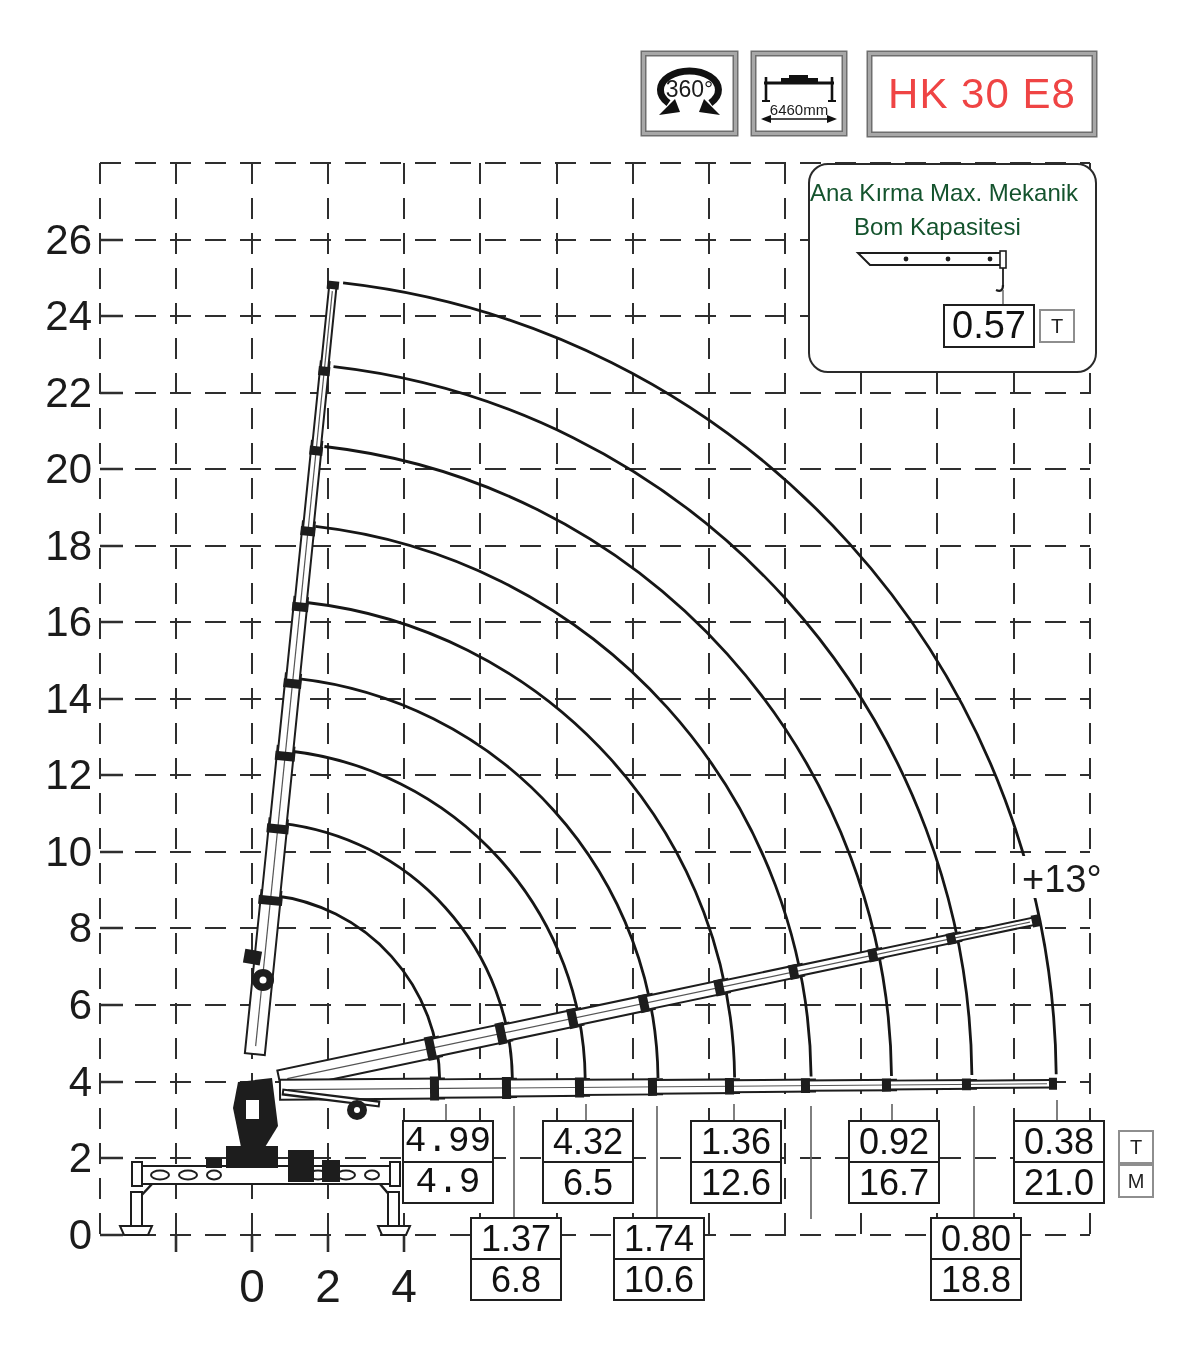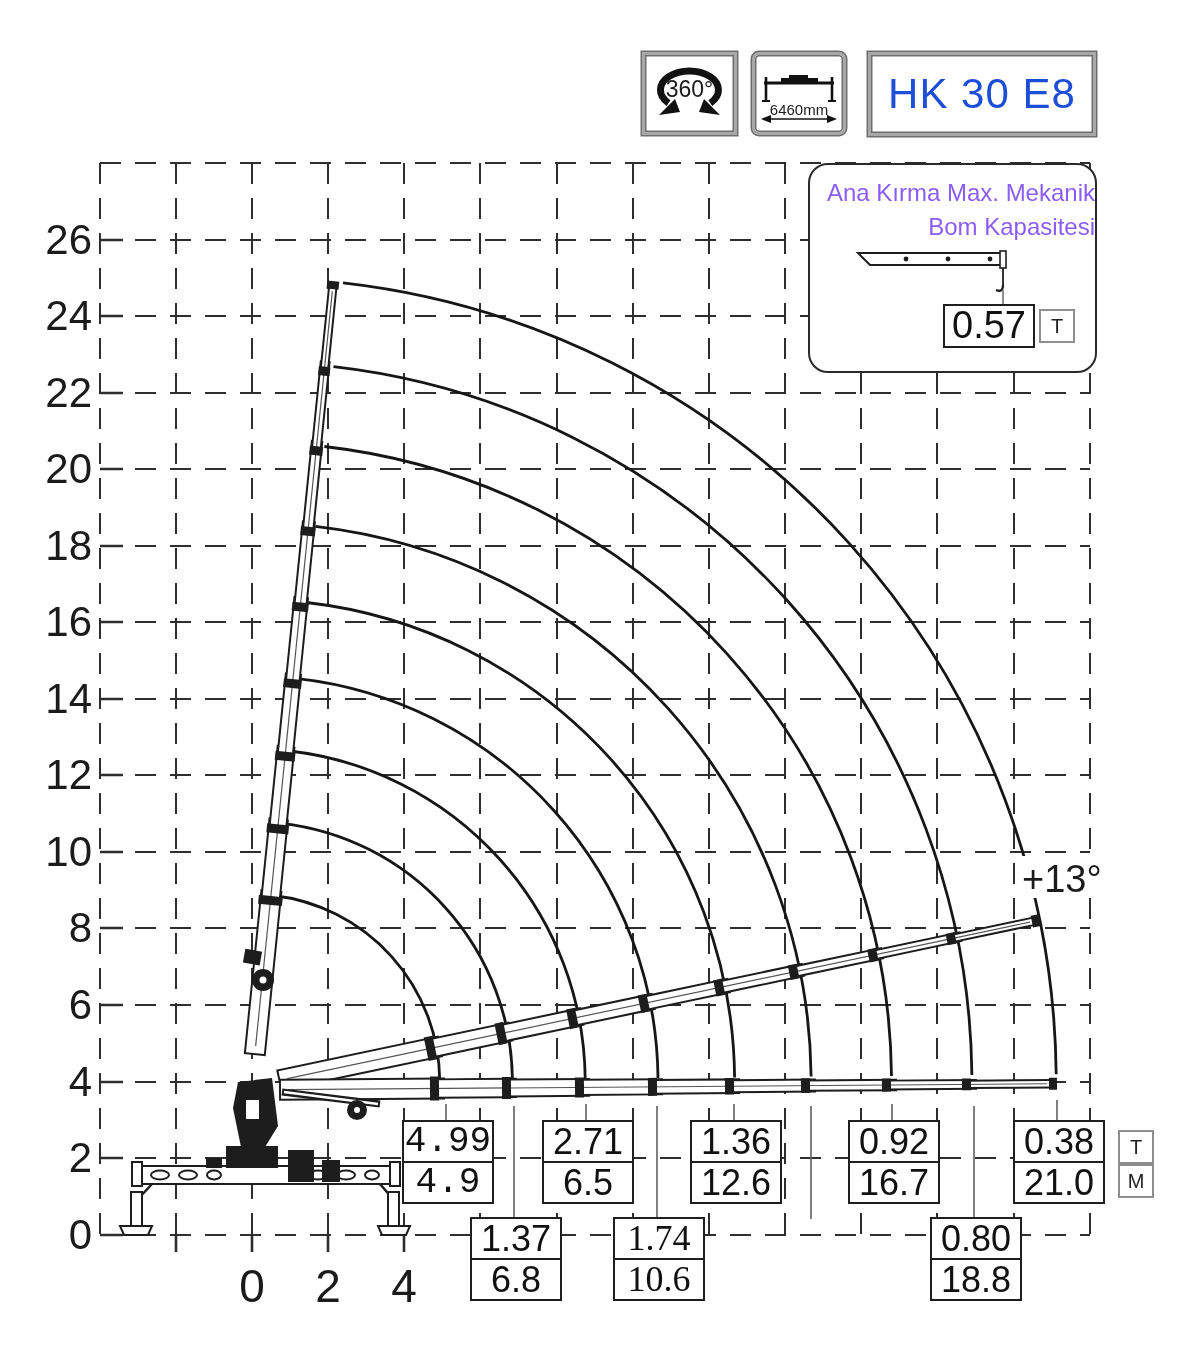--- a/index.html
+++ b/index.html
@@ -10,24 +10,24 @@
   .collar{fill:#1d1d1d;}
   .grid{stroke:#2e2e2e;stroke-width:2;stroke-dasharray:21 14;fill:none;}
   .tick{stroke:#2e2e2e;stroke-width:2.6;fill:none;}
   .arc{stroke:#161616;stroke-width:2.8;fill:none;}
   .leader{stroke:#6a6a6a;stroke-width:1.7;fill:none;}
   .dark{fill:#1d1d1d;stroke:none;}
   .outl{fill:#fff;stroke:#1d1d1d;stroke-width:2;}
   .badge{position:absolute;background:#fff;border:3px solid #a8a8a8;
          box-shadow:0 0 0 1.5px #6e6e6e, inset 0 0 0 1.5px #6e6e6e;}
   .badge-inner{position:absolute;inset:0;display:flex;align-items:center;justify-content:center;}
-  .model-text{font-size:42px;letter-spacing:1px;color:#1d4ed8;}
+  .model-text{font-size:42px;letter-spacing:1px;color:#ef4444;}
   .callout{position:absolute;left:808px;top:163px;width:289px;height:210px;background:#fff;
            border:2.4px solid #2a2a2a;border-radius:20px;box-sizing:border-box;}
-  .callout-title{position:absolute;left:0;right:0;text-align:right;font-size:24px;color:#8b5cf6;}
+  .callout-title{position:absolute;left:0;right:0;text-align:left;font-size:24px;color:#14532d;}
   .vbox{position:absolute;width:88px;background:#fff;border:2.5px solid #1f1f1f;}
   .vcell{height:39px;line-height:39px;text-align:center;font-size:36px;color:#111;}
   .vdiv{border-top:2.5px solid #1f1f1f;}
   .ubox{position:absolute;width:32px;height:30px;background:#fff;border:2px solid #8e8e8e;
         text-align:center;font-size:20px;line-height:30px;color:#222;}
   .valbox057{position:absolute;left:133px;top:139px;width:92px;height:44px;background:#fff;
         border:2.5px solid #1f1f1f;box-sizing:border-box;text-align:center;font-size:38px;line-height:39px;color:#111;}
 </style>
 </head>
 <body>
@@ -155,21 +155,21 @@
 
 <div class="badge" style="left:642px;top:52px;width:89px;height:77px;">
   <svg class="badge-inner" viewBox="0 0 89 71">
     <path d="M23.5,48.1 A29,19 0 1 1 65.4,48.1" fill="none" stroke="#111" stroke-width="7"></path>
     <polygon points="14,60 30,44 35,57" fill="#111"></polygon>
     <polygon points="75,60 59,44 54,57" fill="#111"></polygon>
     <text x="44.5" y="42" font-size="23" text-anchor="middle">360°</text>
   </svg>
 </div>
 
-<div class="badge" style="left:752px;top:52px;width:88px;height:77px;border-radius:7px;">
+<div class="badge" style="left:752px;top:52px;width:88px;height:77px;">
   <svg class="badge-inner" viewBox="0 0 88 71">
     <line x1="9" y1="28" x2="79" y2="28" stroke="#111" stroke-width="3"></line>
     <rect x="34" y="20" width="19" height="9" fill="#111"></rect>
     <rect x="26" y="23" width="8" height="6" fill="#111"></rect>
     <rect x="53" y="23" width="10" height="6" fill="#111"></rect>
     <line x1="11" y1="22" x2="11" y2="46" stroke="#111" stroke-width="2.6"></line>
     <line x1="77" y1="22" x2="77" y2="46" stroke="#111" stroke-width="2.6"></line>
     <line x1="7" y1="46" x2="15" y2="46" stroke="#111" stroke-width="2"></line>
     <line x1="73" y1="46" x2="81" y2="46" stroke="#111" stroke-width="2"></line>
     <text x="44" y="60" font-size="15" text-anchor="middle">6460mm</text>
@@ -198,41 +198,41 @@
   </svg>
   <div class="valbox057">0.57</div>
   <div class="ubox" style="left:229px;top:144px;">T</div>
 </div>
 
 <div class="vbox" style="left:402px;top:1120px;font-family:Liberation Mono, monospace;">
   <div class="vcell">4.99</div>
   <div class="vcell vdiv">4.9</div>
 </div>
 <div class="vbox" style="left:542px;top:1120px;">
-  <div class="vcell">2.71</div>
+  <div class="vcell">4.32</div>
   <div class="vcell vdiv">6.5</div>
 </div>
 <div class="vbox" style="left:690px;top:1120px;">
   <div class="vcell">1.36</div>
   <div class="vcell vdiv">12.6</div>
 </div>
 <div class="vbox" style="left:848px;top:1120px;">
   <div class="vcell">0.92</div>
   <div class="vcell vdiv">16.7</div>
 </div>
 <div class="vbox" style="left:1013px;top:1120px;">
   <div class="vcell">0.38</div>
   <div class="vcell vdiv">21.0</div>
 </div>
 
 <div class="vbox" style="left:470px;top:1217px;">
   <div class="vcell">1.37</div>
   <div class="vcell vdiv">6.8</div>
 </div>
-<div class="vbox" style="left:613px;top:1217px;font-family:Liberation Serif, serif;">
+<div class="vbox" style="left:613px;top:1217px;">
   <div class="vcell">1.74</div>
   <div class="vcell vdiv">10.6</div>
 </div>
 <div class="vbox" style="left:930px;top:1217px;">
   <div class="vcell">0.80</div>
   <div class="vcell vdiv">18.8</div>
 </div>
 
 <div class="ubox" style="left:1118px;top:1130px;">T</div>
 <div class="ubox" style="left:1118px;top:1164px;">M</div>

